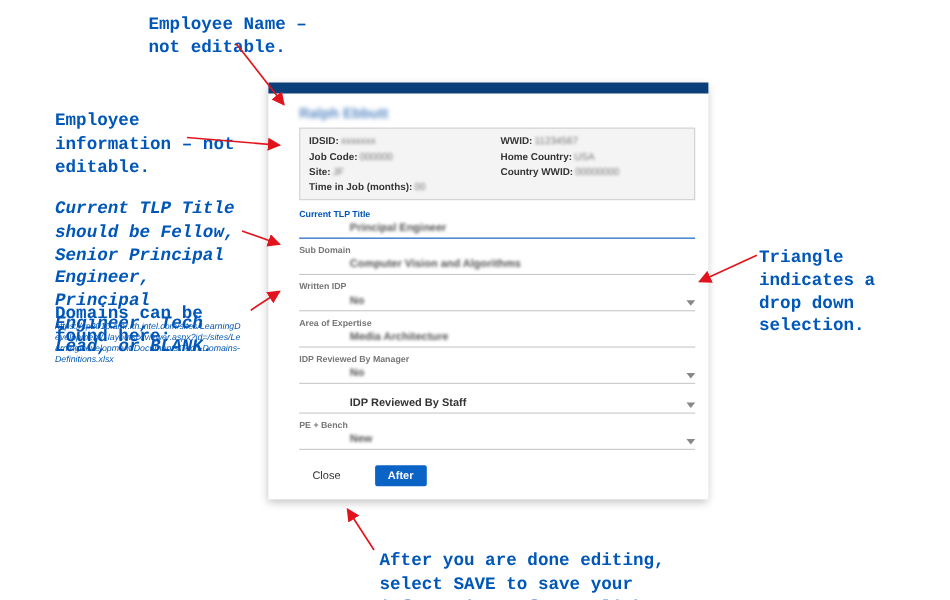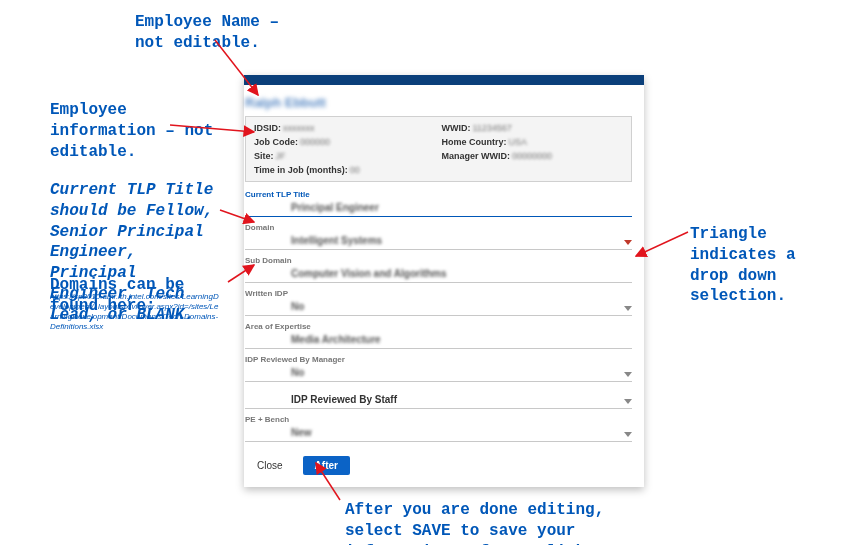--- a/index.html
+++ b/index.html
@@ -40,21 +40,21 @@
     top: 75px;
     width: 400px;
     background: #fff;
     box-shadow: 0 3px 8px rgba(0,0,0,.25);
   }
   .modal-topbar {
     height: 10px;
     background: #0b3f7a;
   }
   .modal-body {
-    padding: 8px 12px 12px 1px;
+    padding: 8px 12px 12px 28px;
   }
   .emp-name {
     color: #5b8bc5;
     font-weight: bold;
     font-size: 13px;
     filter: blur(2px);
     padding: 2px 0 6px 0;
   }
   .grey-box {
     border: 1px solid #d0d0d0;
@@ -104,21 +104,21 @@
     width: 0; height: 0;
     border-left: 4px solid transparent;
     border-right: 4px solid transparent;
     border-top: 5px solid #c0392b;
   }
   .tri-grey { border-top-color: #888; }
   .fld-clear .fld-value { filter: none; color: #333; }
 
   .btn-row {
     display: flex;
-    gap: 8px;
+    gap: 19px;
     padding-top: 8px;
     align-items: center;
   }
   .btn {
     font-size: 10px;
     padding: 4px 12px;
     border-radius: 2px;
     border: none;
     cursor: pointer;
   }
@@ -149,34 +149,29 @@
   <div class="modal-body">
     <div class="emp-name">Ralph Ebbutt</div>
 
     <div class="grey-box">
       <div class="grey-grid">
         <div class="grey-cell"><span class="lbl">IDSID:</span><span class="val">xxxxxxx</span></div>
         <div class="grey-cell"><span class="lbl">WWID:</span><span class="val">11234567</span></div>
         <div class="grey-cell"><span class="lbl">Job Code:</span><span class="val">000000</span></div>
         <div class="grey-cell"><span class="lbl">Home Country:</span><span class="val">USA</span></div>
         <div class="grey-cell"><span class="lbl">Site:</span><span class="val">JF</span></div>
-        <div class="grey-cell"><span class="lbl">Manager WWID:</span><span class="val">00000000</span></div>
+        <div class="grey-cell"><span class="lbl">Country WWID:</span><span class="val">00000000</span></div>
         <div class="grey-cell"><span class="lbl">Time in Job (months):</span><span class="val">00</span></div>
       </div>
     </div>
 
     <div class="form-section">
       <div class="fld fld-blue-line">
         <div class="fld-label fld-blue-label">Current TLP Title</div>
         <div class="fld-value">Principal Engineer</div>
-      </div>
-      <div class="fld fld-line">
-        <div class="fld-label">Domain</div>
-        <div class="fld-value">Intelligent Systems</div>
-        <div class="tri"></div>
       </div>
       <div class="fld fld-line">
         <div class="fld-label">Sub Domain</div>
         <div class="fld-value">Computer Vision and Algorithms</div>
       </div>
       <div class="fld fld-line">
         <div class="fld-label">Written IDP</div>
         <div class="fld-value">No</div>
         <div class="tri tri-grey"></div>
       </div>

